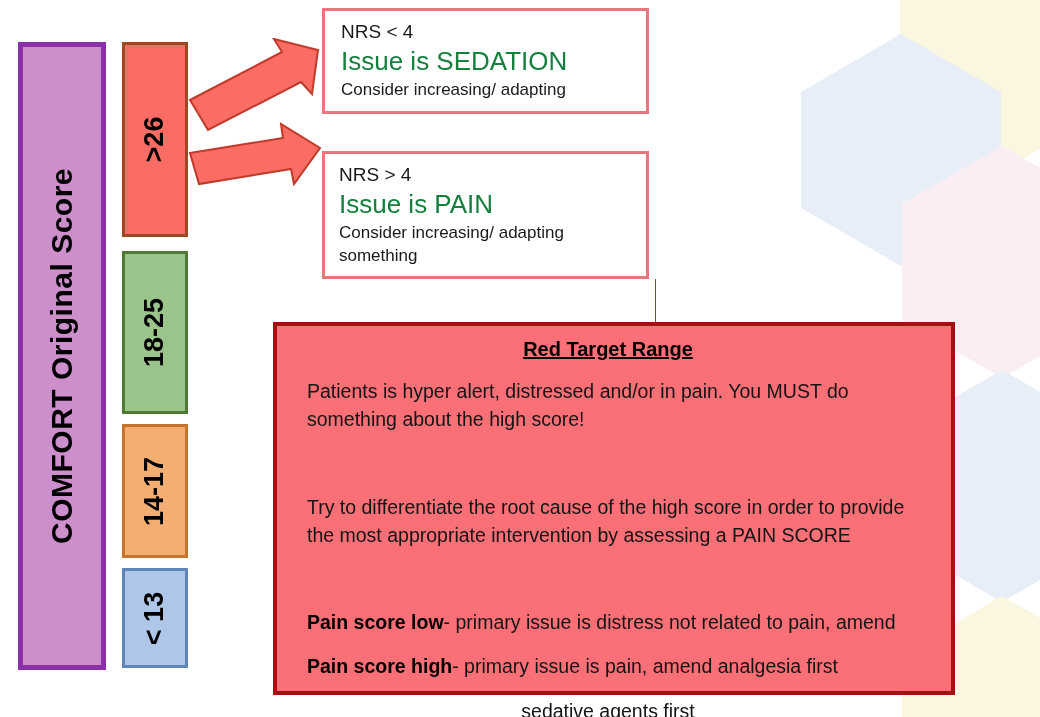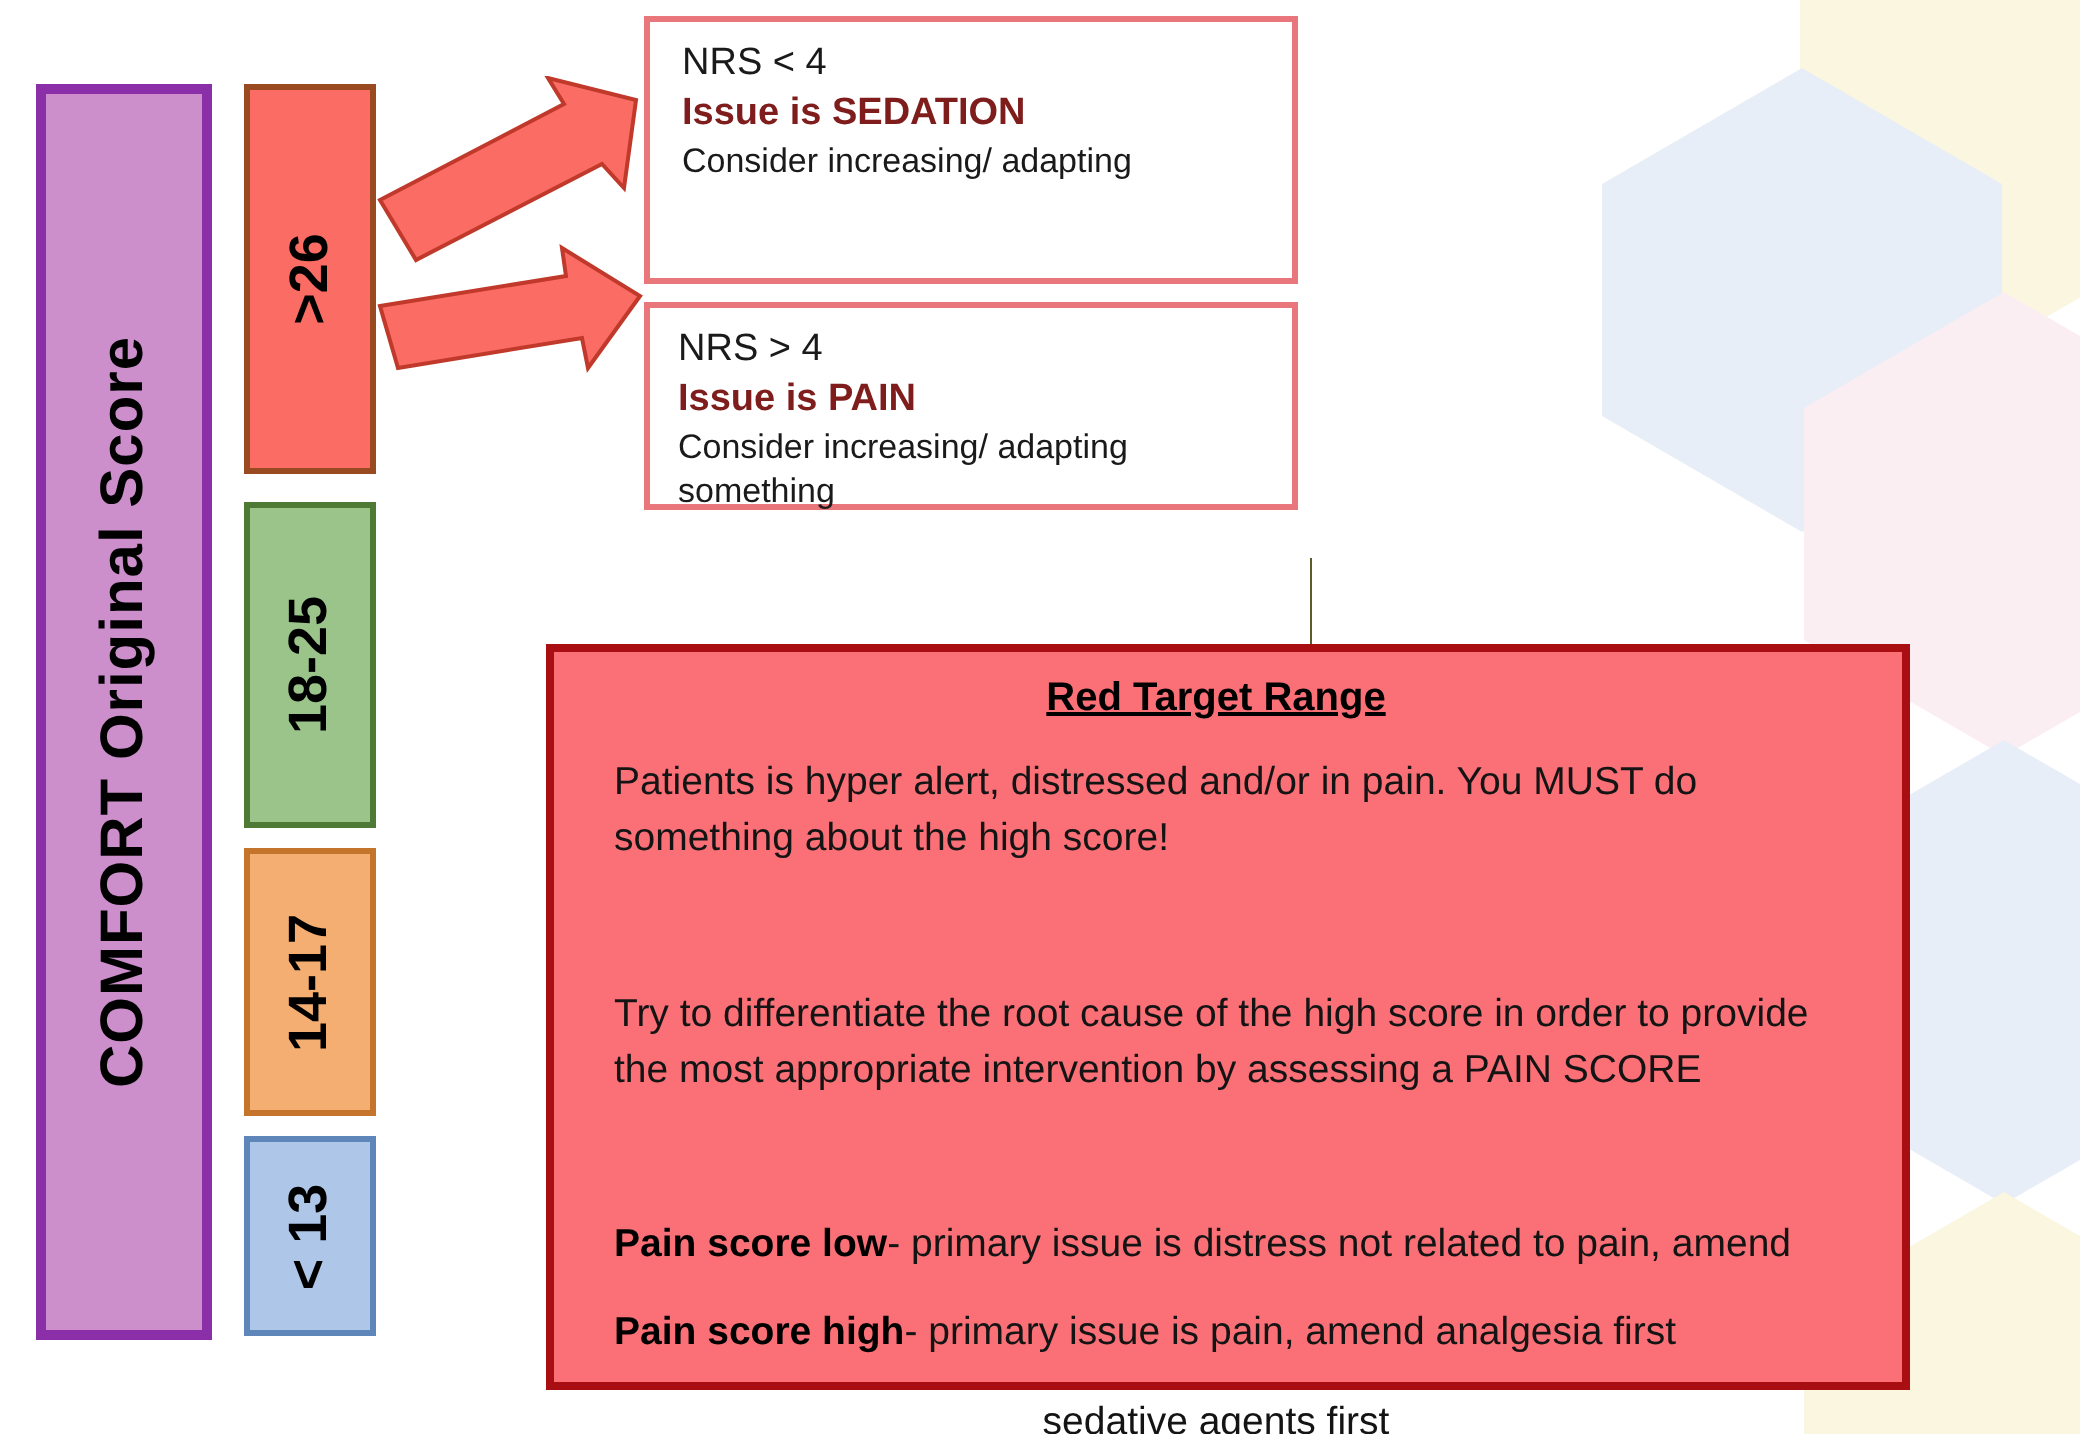--- a/index.html
+++ b/index.html
@@ -85,31 +85,31 @@
   .nrs-box {
     position: absolute;
     left: 322px;
     width: 327px;
     box-sizing: border-box;
     background: #ffffff;
     border: 3px solid #E8767A;
     padding: 8px 14px 6px 14px;
     z-index: 3;
   }
-  #nrs-box-0 { top: 8px;   height: 134px; padding-left: 16px; }
-  #nrs-box-1 { top: 151px; height: 104px; }
+  #nrs-box-0 { top: 8px;   height: 106px; padding-left: 16px; }
+  #nrs-box-1 { top: 151px; height: 128px; }
   .nrs-head {
     font-size: 19px;
     color: #1a1a1a;
     line-height: 1.32;
   }
   .nrs-issue {
-    font-size: 19px;
-    font-weight: bold;
-    color: #7f1d1d;
+    font-size: 26px;
+    font-weight: normal;
+    color: #15803d;
     line-height: 1.34;
   }
   .nrs-body {
     font-size: 17px;
     color: #1a1a1a;
     line-height: 1.33;
   }
 
   
   #connector {

